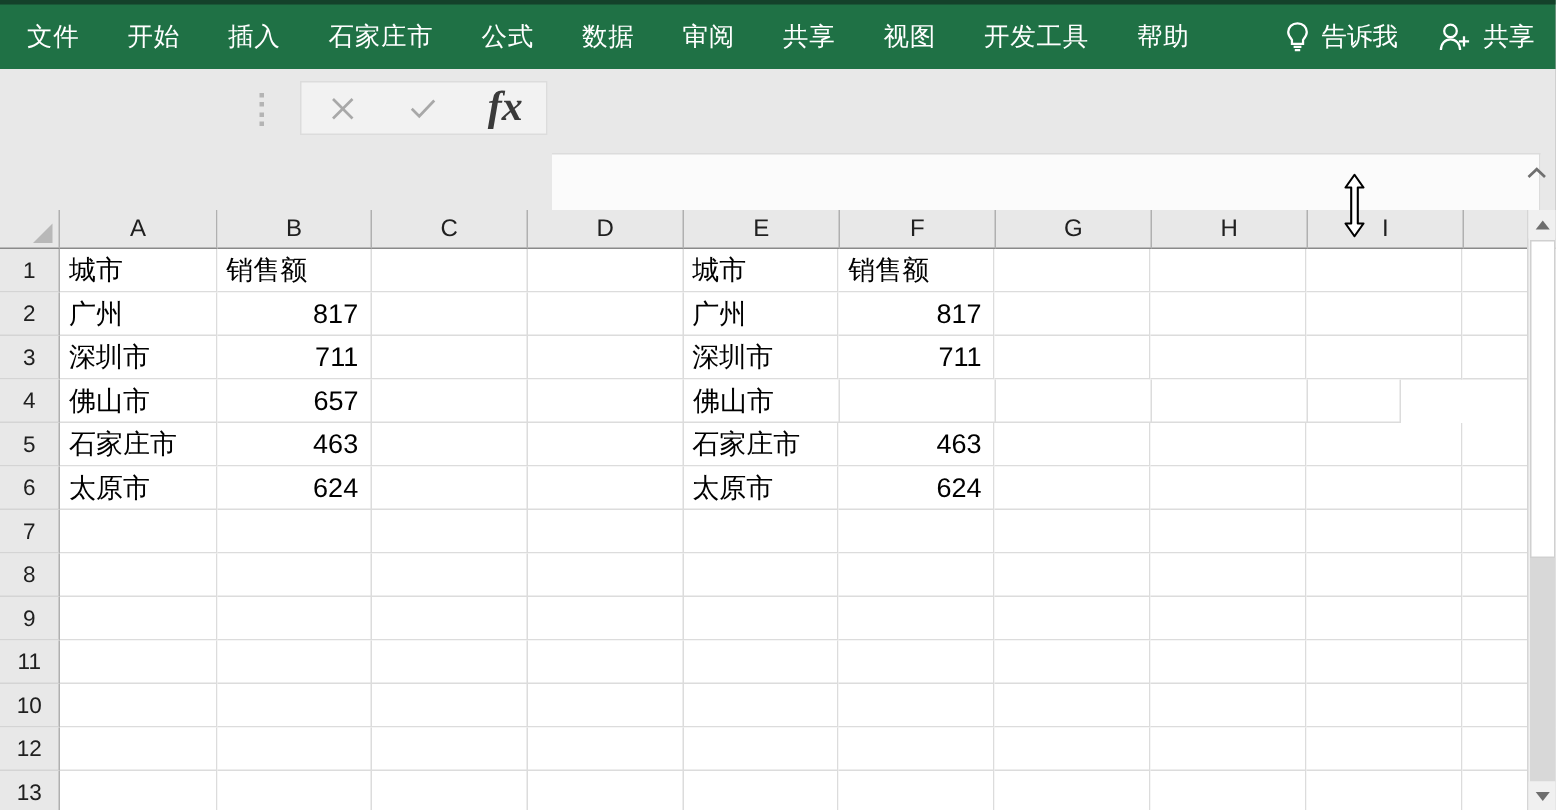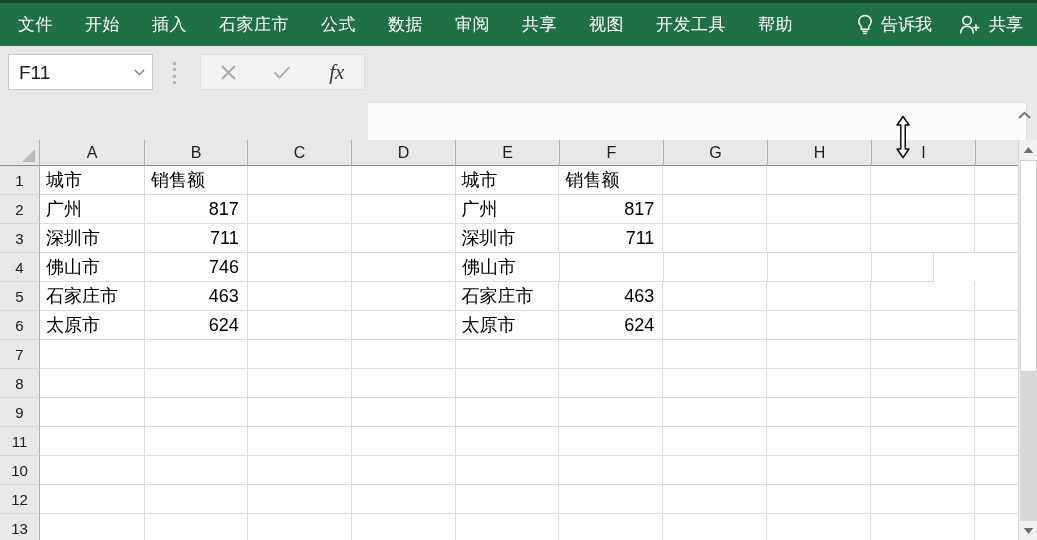--- a/index.html
+++ b/index.html
@@ -127,22 +127,22 @@
   .fbtn {
     flex: 1;
     height: 100%;
     display: flex;
     align-items: center;
     justify-content: center;
   }
   .fx-label {
     font-family: "Liberation Serif", "DejaVu Serif", serif;
     font-style: italic;
-    font-weight: normal;
-    font-size: 21px;
+    font-weight: bold;
+    font-size: 28px;
     color: #3a3a3a;
     line-height: 1;
   }
   .formula-input {
     position: absolute;
     left: 368px; top: 56px;
     width: 659px; height: 72px;
     background: #fbfbfb;
     border: 1px solid #dcdcdc;
     border-left: none;
@@ -337,28 +337,20 @@
           </svg>
         </span>
         <span>共享</span>
       </div>
 
     </div>
   </div>
 
   <div class="fbar-strip">
 
-    <div class="namebox">
-      <span class="nb-text">F11</span>
-      <span class="nb-arrow">
-        <svg width="11" height="7" viewBox="0 0 11 7">
-          <path d="M0.8 1 L5.5 5.6 L10.2 1" fill="none" stroke="#808080" stroke-width="1.4"></path>
-        </svg>
-      </span>
-    </div>
 
     <div class="vdots">
       <i></i>
         <i></i>
         <i></i>
         <i></i>
     </div>
 
     <div class="fbtns">
       <div class="fbtn">
@@ -454,21 +446,21 @@
           <div class="cell txt" style="width: 104px; height: 29px;"></div>
           <div class="cell txt" style="width: 104px; height: 29px;">深圳市</div>
           <div class="cell num" style="width: 104px; height: 29px;">711</div>
           <div class="cell txt" style="width: 104px; height: 29px;"></div>
           <div class="cell txt" style="width: 104px; height: 29px;"></div>
           <div class="cell txt" style="width: 104px; height: 29px;"></div>
           <div class="cell txt" style="width: 62px; height: 29px;"></div>
         </div>
         <div class="grid-row" style="height: 29px;">
           <div class="cell txt" style="width: 105px; height: 29px;">佛山市</div>
-          <div class="cell num" style="width: 103px; height: 29px;">746</div>
+          <div class="cell num" style="width: 103px; height: 29px;">657</div>
           <div class="cell txt" style="width: 104px; height: 29px;"></div>
           <div class="cell txt" style="width: 104px; height: 29px;"></div>
           <div class="cell txt" style="width: 104px; height: 29px;">佛山市</div>
           <div class="cell txt" style="width: 104px; height: 29px;"></div>
           <div class="cell txt" style="width: 104px; height: 29px;"></div>
           <div class="cell txt" style="width: 104px; height: 29px;"></div>
           <div class="cell txt" style="width: 62px; height: 29px;"></div>
         </div>
         <div class="grid-row" style="height: 29px;">
           <div class="cell txt" style="width: 105px; height: 29px;">石家庄市</div>

